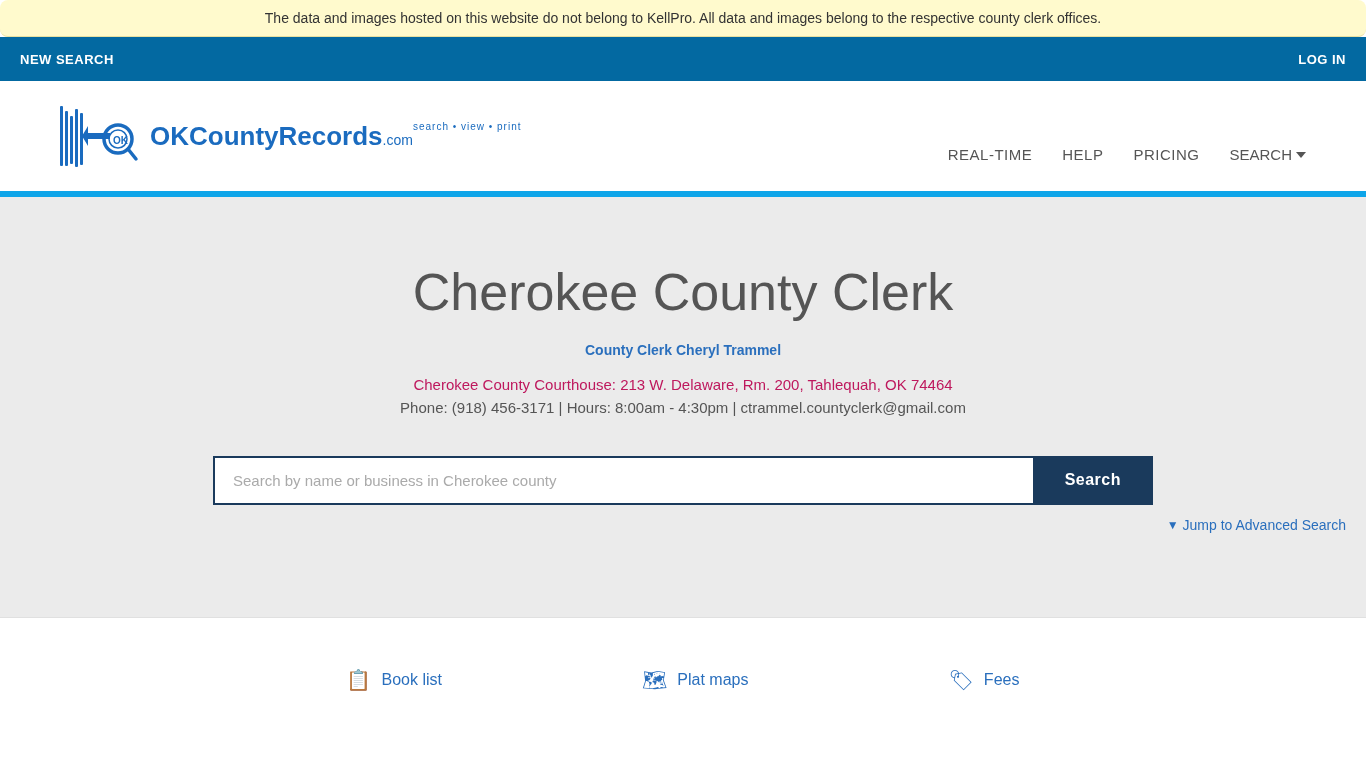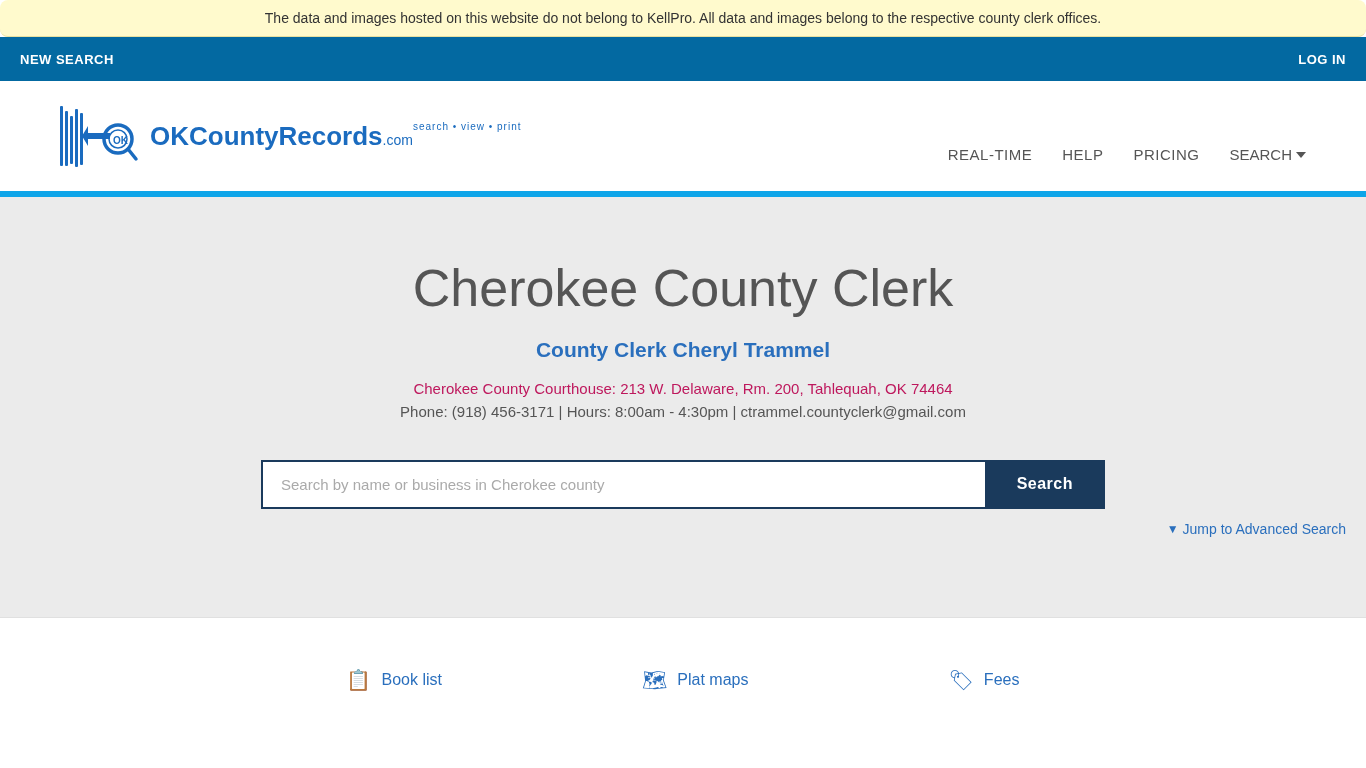--- a/index.html
+++ b/index.html
@@ -95,38 +95,38 @@
       align-items: center;
       justify-content: center;
     }
     .hero h1 {
       font-size: 52px;
       font-weight: 300;
       color: #555;
       margin-bottom: 20px;
     }
     .hero h2 {
-      font-size: 21px;
+      font-size: 14px;
       color: #2a6fbd;
       font-weight: 600;
       margin-bottom: 18px;
     }
     .hero .address {
       font-size: 15px;
       color: #be185d;
       margin-bottom: 6px;
     }
     .hero .phone {
       font-size: 15px;
       color: #555;
       margin-bottom: 40px;
     }
     .search-bar {
       display: flex;
-      width: 844px;
+      width: 940px;
       max-width: 95vw;
       margin-bottom: 12px;
     }
     .search-bar input {
       flex: 1;
       padding: 14px 18px;
       font-size: 15px;
       border: 2px solid #1a3a5c;
       border-right: none;
       outline: none;

